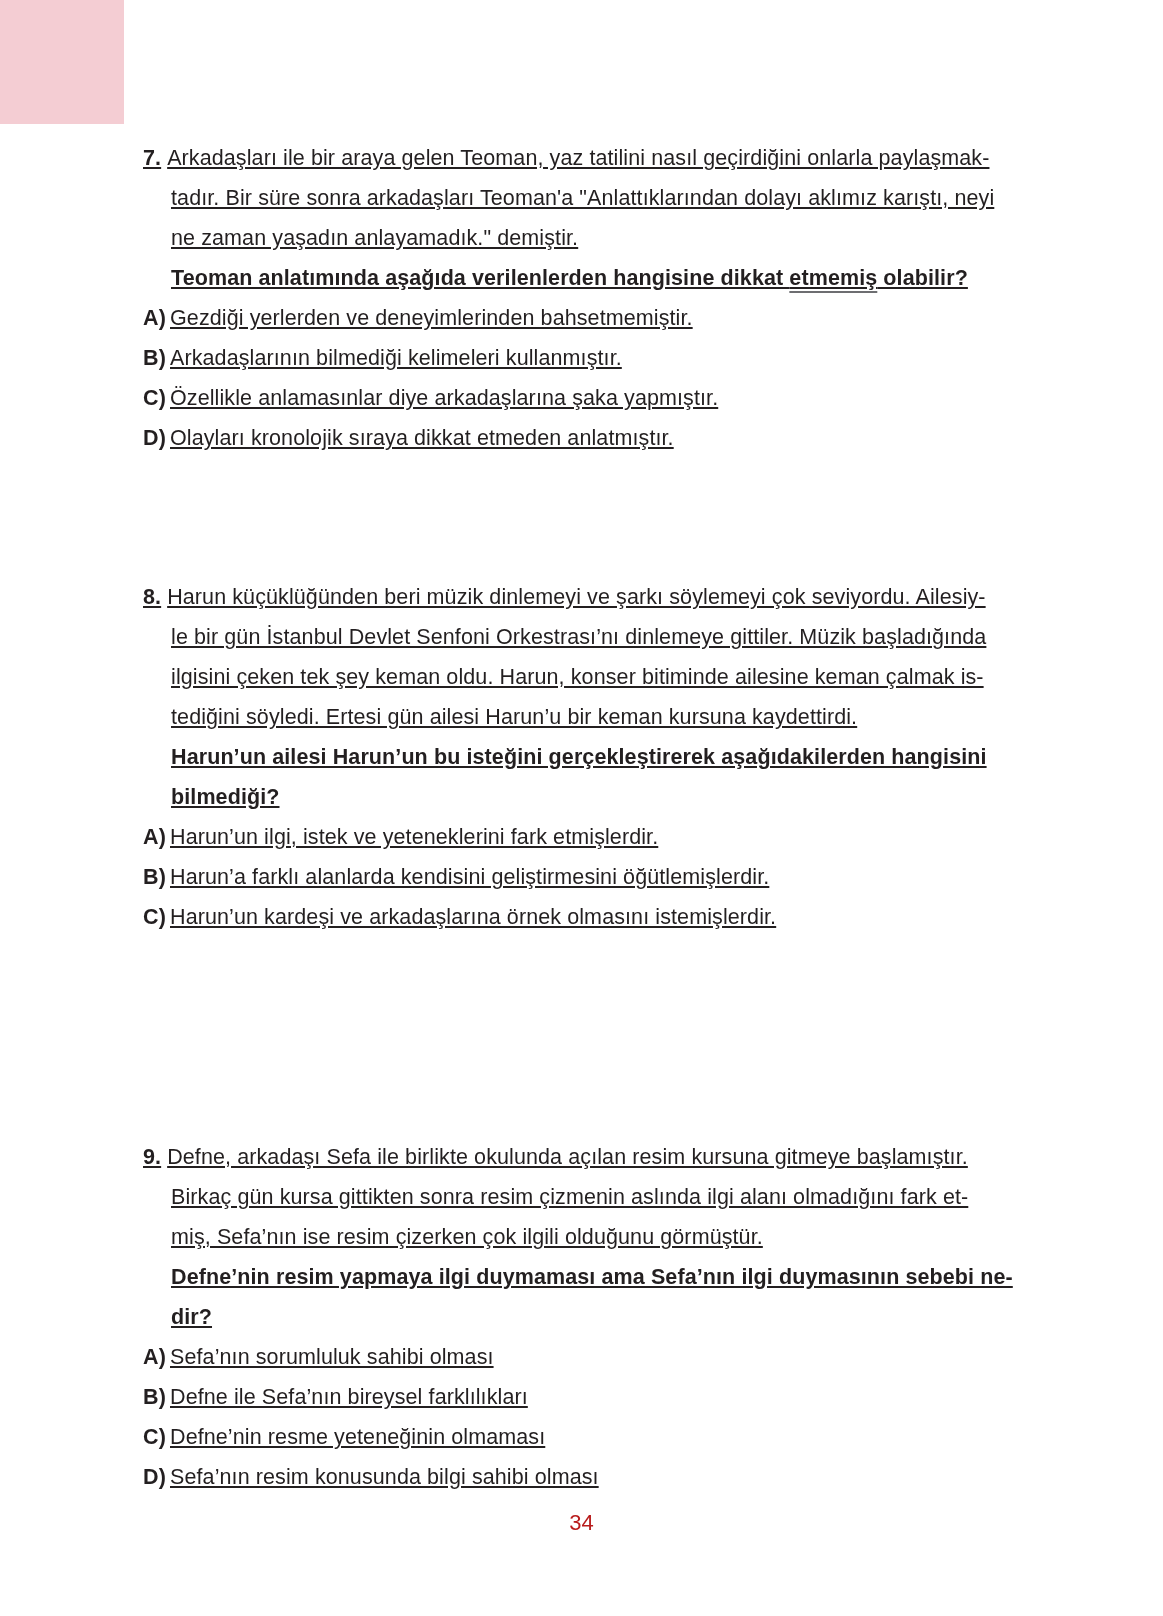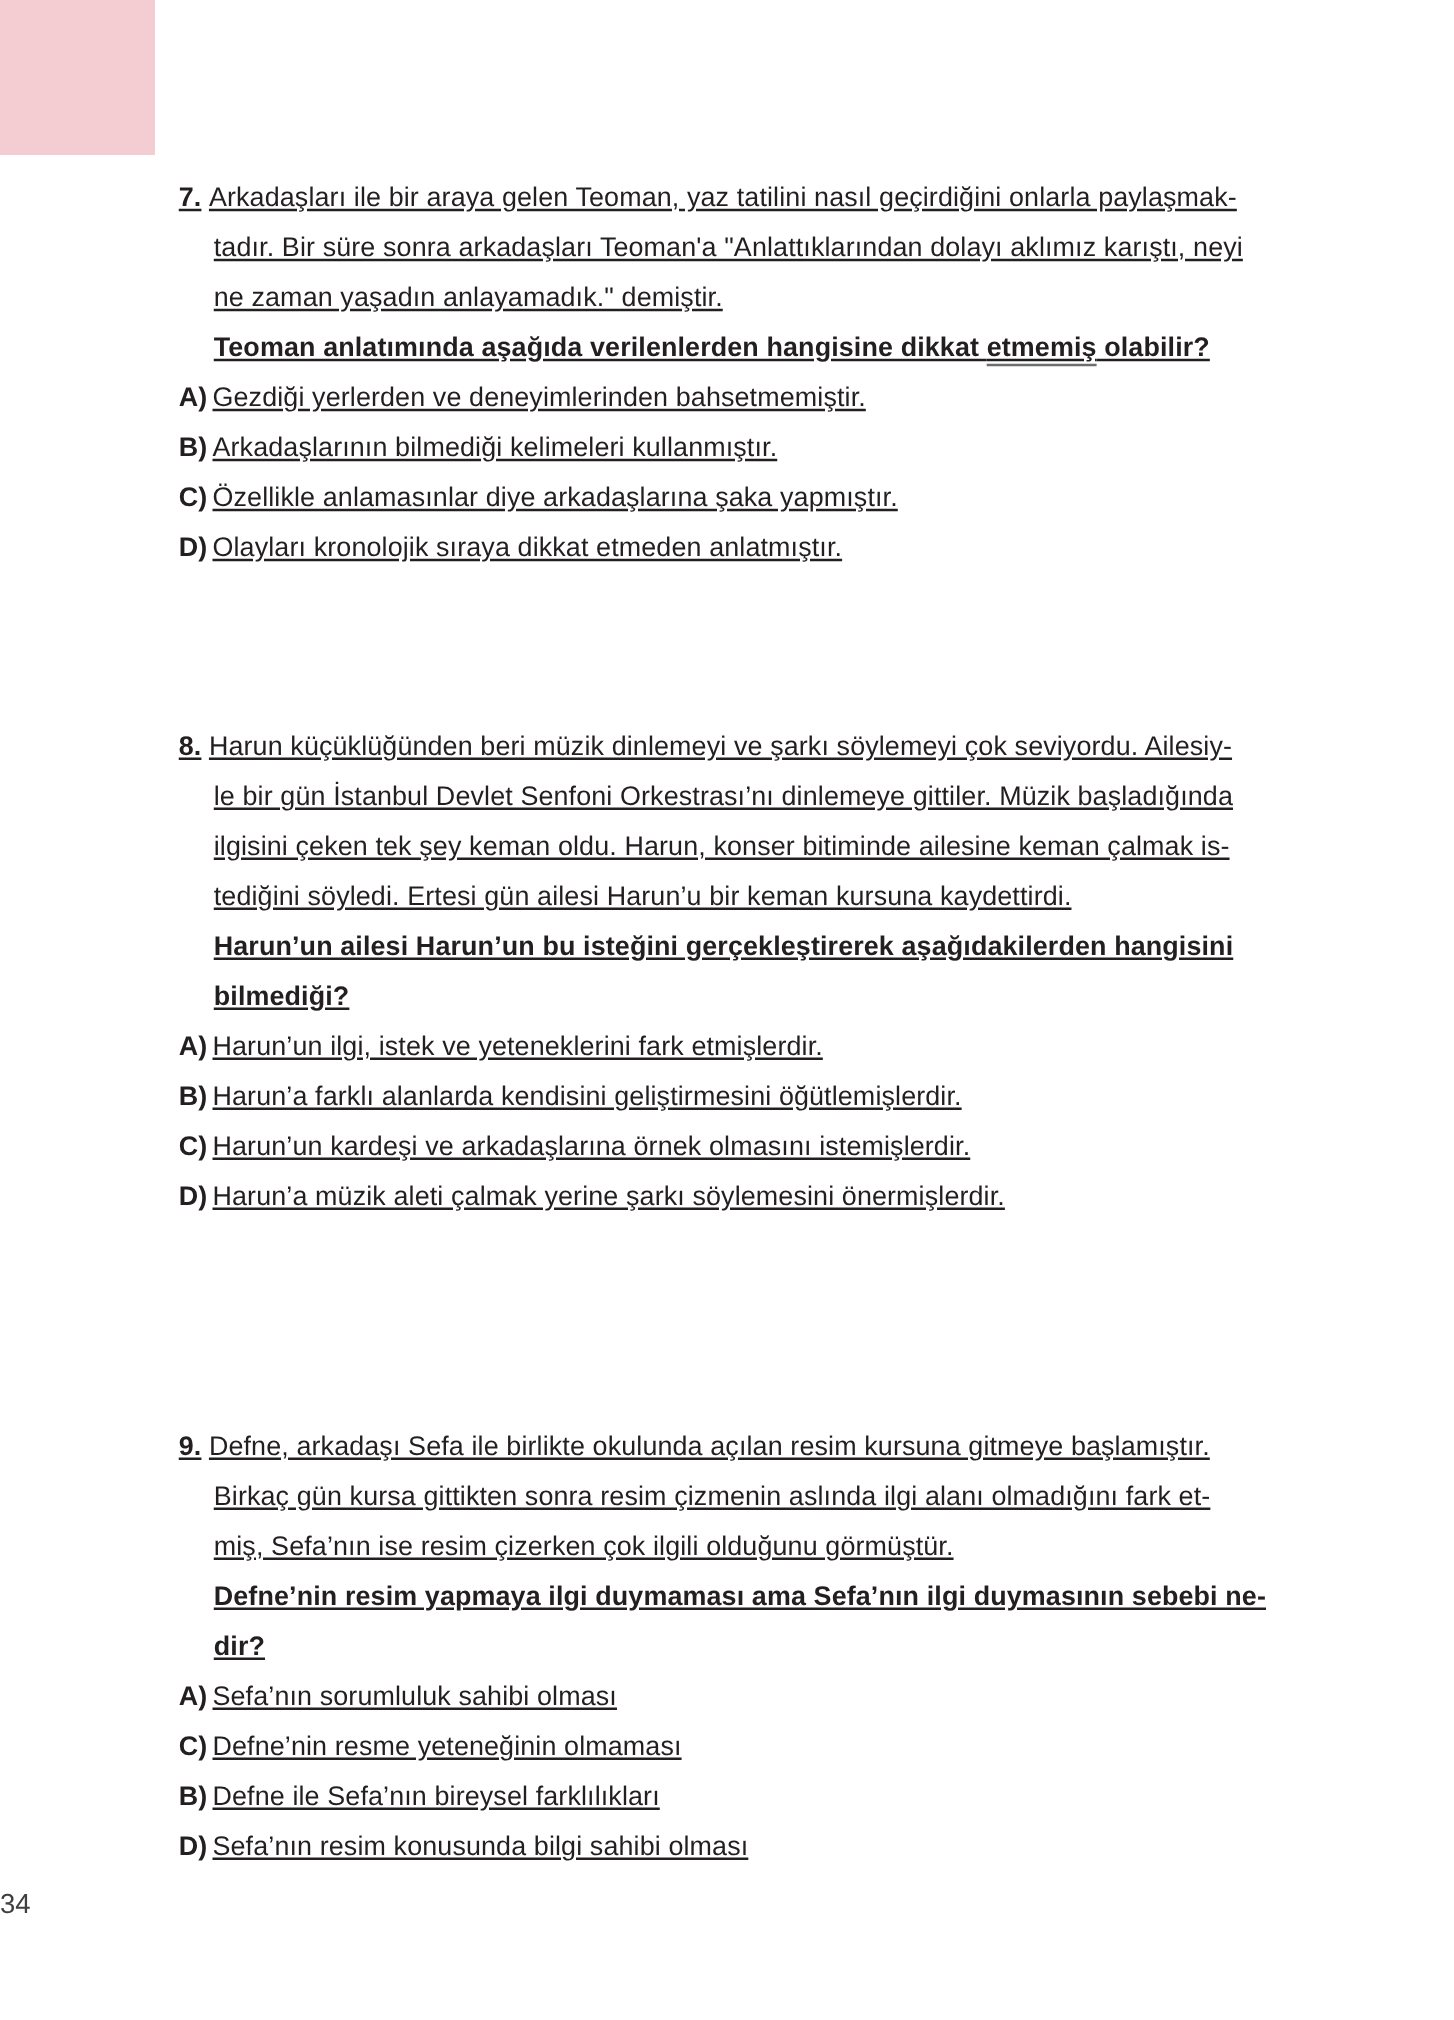--- a/index.html
+++ b/index.html
@@ -55,23 +55,23 @@
     .opt-letter {
       font-weight: bold;
       display: inline-block;
       min-width: 27px;
     }
     .page-number {
       position: absolute;
       top: 1510px;
       left: 0;
       width: 1163px;
-      text-align: left;
+      text-align: center;
       font-size: 22px;
-      color: #404040;
+      color: #b91c1c;
     }
   </style>
 </head>
 <body>
 
 <div class="corner-tab"></div>
 
 <div class="question" style="top:138px;">
   <div class="line">
     <span class="qnum">7.</span><span>Arkadaşları ile bir araya gelen Teoman, yaz tatilini nasıl geçirdiğini onlarla paylaşmak-</span>
@@ -106,40 +106,37 @@
   <div class="line indent prompt">bilmediği?</div>
   <div class="line">
     <span class="opt-letter">A)</span><span>Harun’un ilgi, istek ve yeteneklerini fark etmişlerdir.</span>
   </div>
   <div class="line">
     <span class="opt-letter">B)</span><span>Harun’a farklı alanlarda kendisini geliştirmesini öğütlemişlerdir.</span>
   </div>
   <div class="line">
     <span class="opt-letter">C)</span><span>Harun’un kardeşi ve arkadaşlarına örnek olmasını istemişlerdir.</span>
   </div>
-  <div class="line">
-    <span class="opt-letter">D)</span><span>Harun’a müzik aleti çalmak yerine şarkı söylemesini önermişlerdir.</span>
-  </div>
 </div>
 
 <div class="question" style="top:1137px;">
   <div class="line">
     <span class="qnum">9.</span><span>Defne, arkadaşı Sefa ile birlikte okulunda açılan resim kursuna gitmeye başlamıştır.</span>
   </div>
   <div class="line indent">Birkaç gün kursa gittikten sonra resim çizmenin aslında ilgi alanı olmadığını fark et-</div>
   <div class="line indent">miş, Sefa’nın ise resim çizerken çok ilgili olduğunu görmüştür.</div>
   <div class="line indent prompt">Defne’nin resim yapmaya ilgi duymaması ama Sefa’nın ilgi duymasının sebebi ne-</div>
   <div class="line indent prompt">dir?</div>
   <div class="line">
     <span class="opt-letter">A)</span><span>Sefa’nın sorumluluk sahibi olması</span>
   </div>
   <div class="line">
-    <span class="opt-letter">C)</span><span>Defne’nin resme yeteneğinin olmaması</span>
+    <span class="opt-letter">B)</span><span>Defne ile Sefa’nın bireysel farklılıkları</span>
   </div>
   <div class="line">
-    <span class="opt-letter">B)</span><span>Defne ile Sefa’nın bireysel farklılıkları</span>
+    <span class="opt-letter">C)</span><span>Defne’nin resme yeteneğinin olmaması</span>
   </div>
   <div class="line">
     <span class="opt-letter">D)</span><span>Sefa’nın resim konusunda bilgi sahibi olması</span>
   </div>
 </div>
 
 <div class="page-number">34</div>
 
 </body></html>

